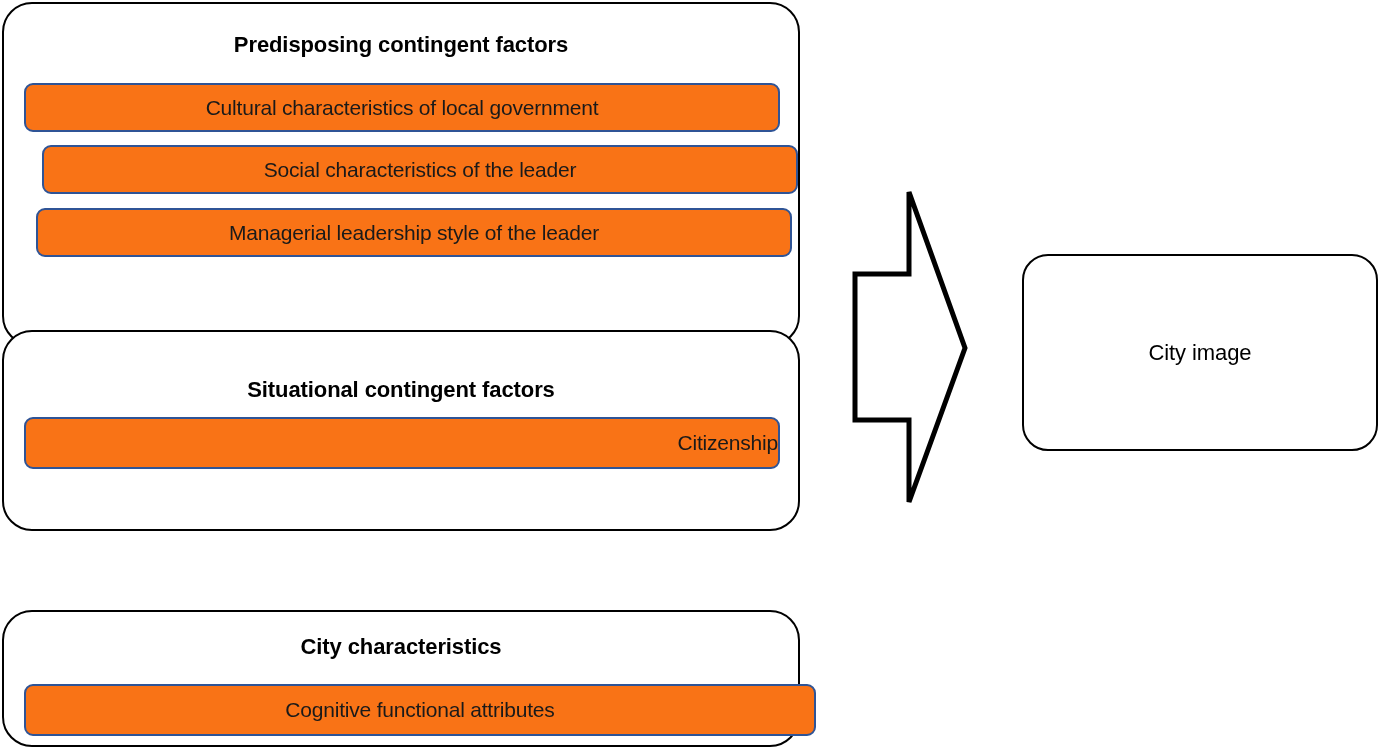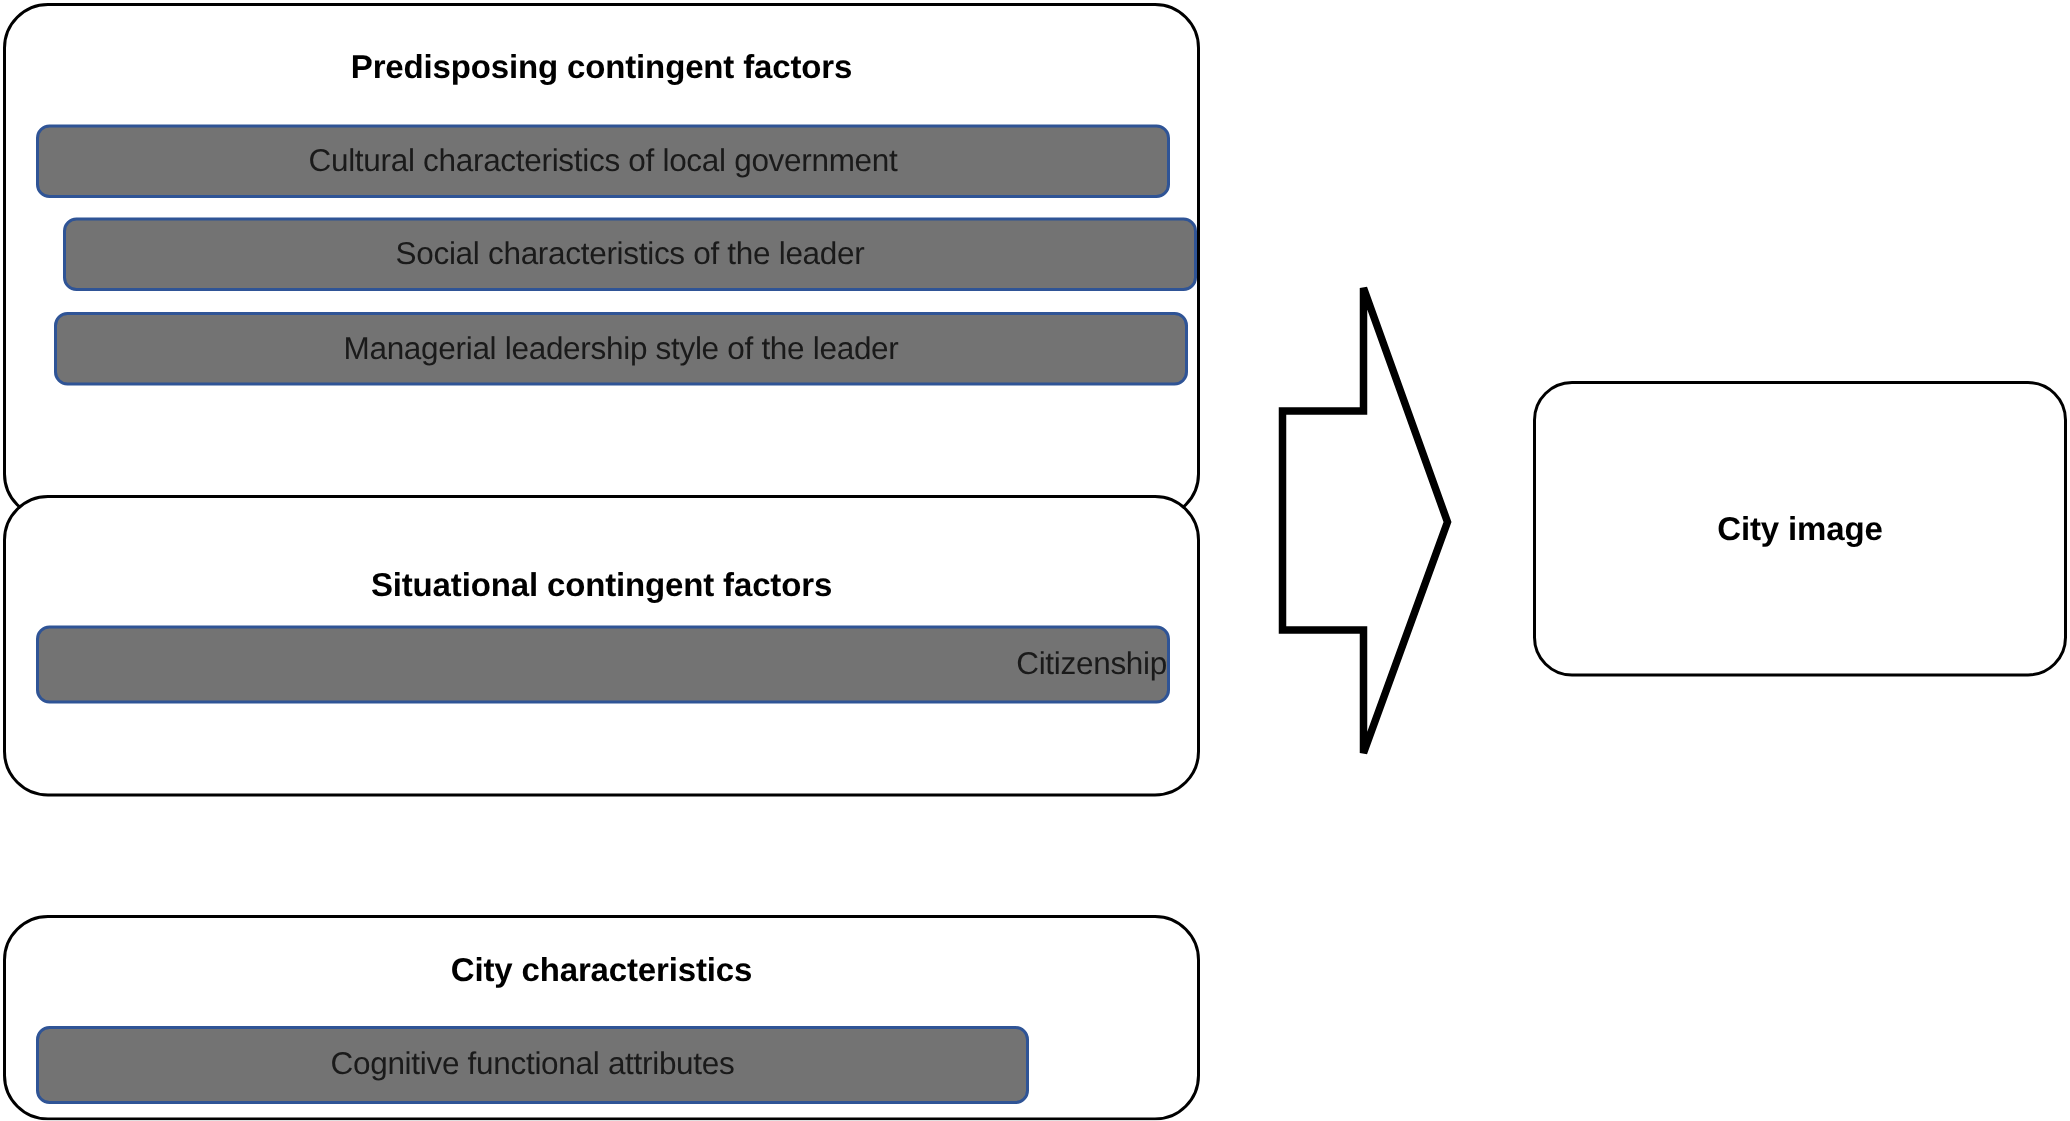--- a/index.html
+++ b/index.html
@@ -37,21 +37,21 @@
     font-weight: bold;
     color: #000000;
     letter-spacing: -0.1px;
     white-space: nowrap;
   }
 
   
   .pill {
     position: absolute;
     box-sizing: border-box;
-    background: #737373;
+    background: #f97316;
     border: 2.5px solid #2F5496;
     border-radius: 9px;
     display: flex;
     align-items: center;
     justify-content: center;
   }
   .pill-label {
     font-size: 21px;
     font-weight: normal;
     color: #1a1a1a;
@@ -68,21 +68,21 @@
 
   
   #group-situational { left: 2px; top: 330px; width: 798px; height: 201px; }
   #group-situational .group-title { top: 45px; }
   #pill-citizenship { left: 20px; top: 85px;  width: 756px; height: 52px; justify-content: flex-end; }
   #pill-severity    { left: 20px; top: 159px; width: 756px; height: 52px; }
 
   
   #group-city-characteristics { left: 2px; top: 610px; width: 798px; height: 137px; }
   #group-city-characteristics .group-title { top: 22px; }
-  #pill-cognitive { left: 20px; top: 72px; width: 662px; height: 52px; }
+  #pill-cognitive { left: 20px; top: 72px; width: 792px; height: 52px; }
 
   
   #arrow-right {
     position: absolute;
     left: 845px;
     top: 182px;
     width: 135px;
     height: 330px;
   }
   #arrow-right svg { display: block; width: 100%; height: 100%; }
@@ -97,21 +97,21 @@
     height: 197px;
     background: #ffffff;
     border: 2.5px solid #000000;
     border-radius: 26px;
     display: flex;
     align-items: center;
     justify-content: center;
   }
   #box-city-image .outcome-label {
     font-size: 22px;
-    font-weight: bold;
+    font-weight: normal;
     color: #000000;
     letter-spacing: -0.1px;
     white-space: nowrap;
   }
 </style>
 </head>
 <body>
 
 <div id="canvas">
 

